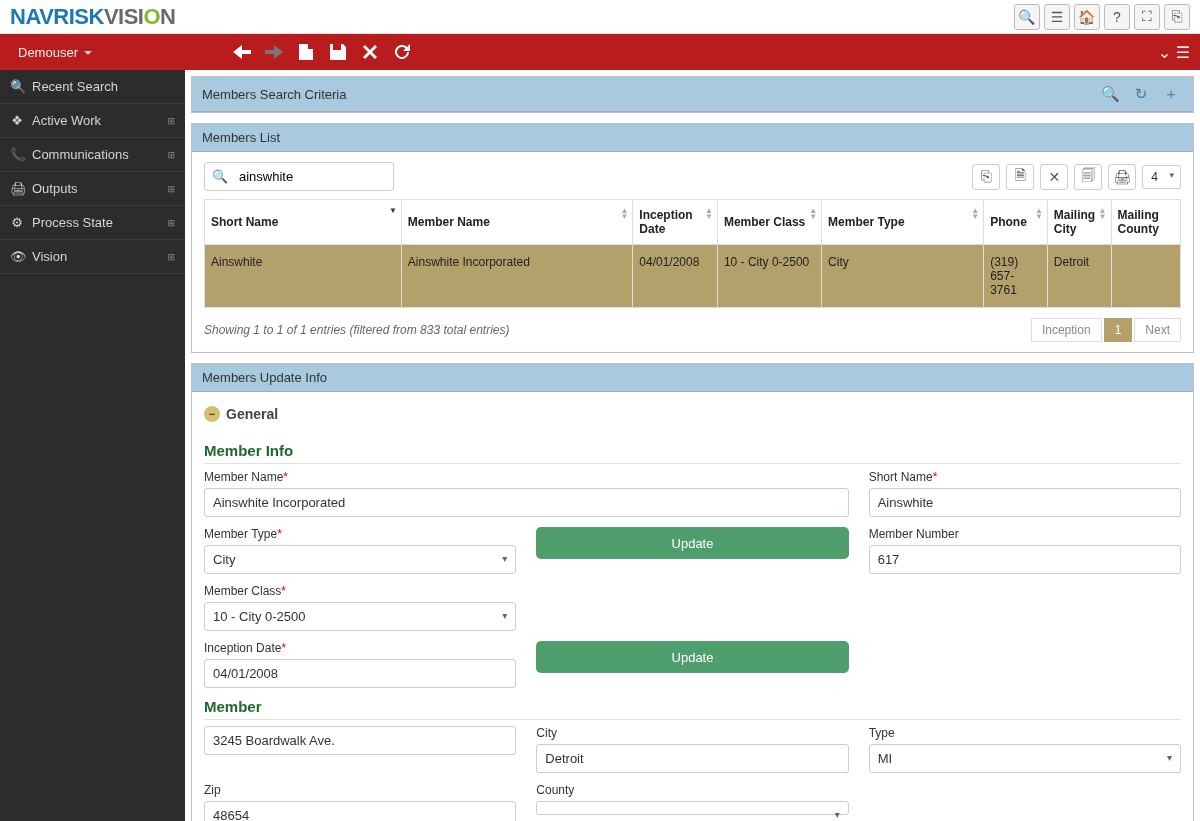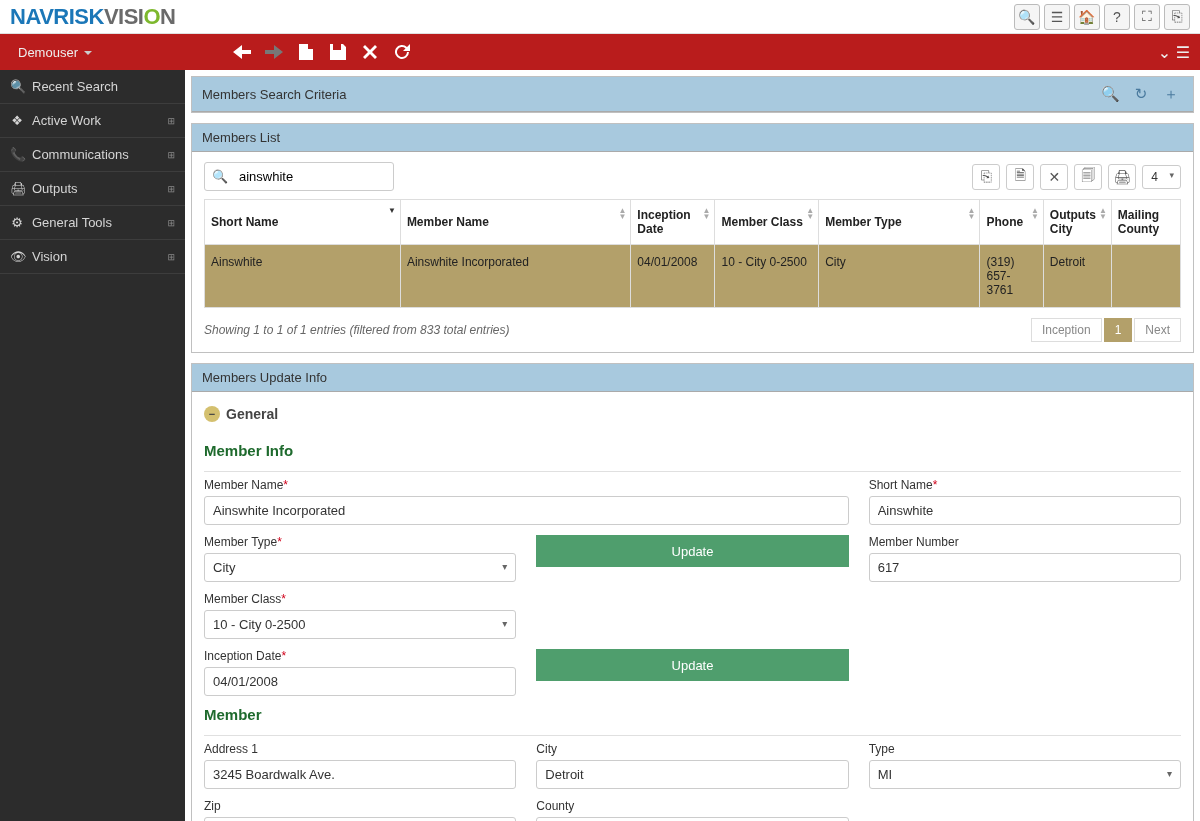--- a/index.html
+++ b/index.html
@@ -52,31 +52,31 @@
 table.grid td { padding: 10px 6px; border-right: 1px solid #ddd; border-bottom: 1px solid #ddd; vertical-align: top; }
 tr.selected td { background: #b3a06a; color: #222; }
 
 .table-footer { display: flex; justify-content: space-between; align-items: center; padding: 10px 0 0 0; font-size: 12px; color: #666; font-style: italic; }
 .pager { display: flex; gap: 2px; font-style: normal; }
 .pg-btn { border: 1px solid #ddd; padding: 4px 10px; font-size: 12px; color: #888; cursor: pointer; background: #fff; }
 .pg-btn.active { background: #b3a06a; color: #fff; border-color: #b3a06a; }
 
 .collapse-row { display: flex; align-items: center; gap: 6px; padding: 4px 0 10px 0; font-size: 14px; font-weight: 600; color: #444; }
 .collapse-icon { width: 16px; height: 16px; border-radius: 50%; background: #d4c06f; display: flex; align-items: center; justify-content: center; font-size: 11px; color: #444; cursor: pointer; }
-.section-title { color: #1e6a2d; font-weight: 700; font-size: 15px; margin: 10px 0 6px 0; border-bottom: 1px solid #e0e0e0; padding-bottom: 12px; }
+.section-title { color: #1e6a2d; font-weight: 700; font-size: 15px; margin: 10px 0 6px 0; border-bottom: 1px solid #e0e0e0; padding-bottom: 4px; }
 
 .form-grid { display: grid; grid-template-columns: 1fr 1fr 1fr; gap: 10px 20px; }
 .fg-span2 { grid-column: span 2; }
 .form-field { display: flex; flex-direction: column; }
 .ff-label { font-size: 12px; color: #333; margin-bottom: 4px; }
 .req { color: #d0021b; }
 .ff-input, .ff-select { border: 1px solid #ccc; border-radius: 3px; padding: 6px 8px; font-size: 13px; background: #fff; color: #333; }
 .ff-select { position: relative; padding-right: 26px; cursor: pointer; }
 .ff-select:after { content: "▾"; position: absolute; right: 8px; top: 7px; font-size: 10px; color: #666; }
-.update-btn { background: #4f9e6d; color: #fff; border: none; border-radius: 0; padding: 8px 0; font-size: 13px; cursor: pointer; text-align: center; width: 100%; align-self: flex-end; height: 32px; }
+.update-btn { background: #4f9e6d; color: #fff; border: none; border-radius: 5px; padding: 8px 0; font-size: 13px; cursor: pointer; text-align: center; width: 100%; align-self: flex-end; height: 32px; }
 .update-wrap { display: flex; align-items: flex-end; }
 </style>
 </head>
 <body>
 
 <div class="top-header">
   <div class="logo">
     <span class="nav">NAV</span>
     <span class="risk">RISK</span>
     <span class="vision">
@@ -158,21 +158,21 @@
     <div class="sb-item">
       <span class="sb-left">
           <span class="sb-icon">🖨</span>
           <span>Outputs</span>
         </span>
       <span class="sb-expand">⊞</span>
     </div>
     <div class="sb-item">
       <span class="sb-left">
           <span class="sb-icon">⚙</span>
-          <span>General Tools</span>
+          <span>Process State</span>
         </span>
       <span class="sb-expand">⊞</span>
     </div>
     <div class="sb-item">
       <span class="sb-left">
           <span class="sb-icon">👁</span>
           <span>Vision</span>
         </span>
       <span class="sb-expand">⊞</span>
     </div>
@@ -213,21 +213,21 @@
 
         <table class="grid">
           <thead>
             <tr>
               <th style="width:170px;"><span>Short Name</span><span class="sort sort-active">▼</span></th>
               <th style="width:200px;"><span>Member Name</span><span class="sort">▲<br>▼</span></th>
               <th style="width:70px;"><span>Inception Date</span><span class="sort">▲<br>▼</span></th>
               <th style="width:90px;"><span>Member Class</span><span class="sort">▲<br>▼</span></th>
               <th style="width:140px;"><span>Member Type</span><span class="sort">▲<br>▼</span></th>
               <th style="width:55px;"><span>Phone</span><span class="sort">▲<br>▼</span></th>
-              <th style="width:55px;"><span>Outputs City</span><span class="sort">▲<br>▼</span></th>
+              <th style="width:55px;"><span>Mailing City</span><span class="sort">▲<br>▼</span></th>
               <th style="width:60px;"><span>Mailing County</span></th>
             </tr>
           </thead>
           <tbody>
             <tr class="selected">
               <td>Ainswhite</td>
               <td>Ainswhite Incorporated</td>
               <td>04/01/2008</td>
               <td>10 - City 0-2500</td>
               <td>City</td>
@@ -297,21 +297,20 @@
           <div class="form-field update-wrap">
             <button class="update-btn">Update</button>
           </div>
           <div class="form-field"></div>
         </div>
 
         <div class="section-title">Member</div>
 
         <div class="form-grid">
           <div class="form-field">
-            <span class="ff-label">Address 1</span>
             <input class="ff-input" type="text" value="3245 Boardwalk Ave." style="">
           </div>
           <div class="form-field">
             <span class="ff-label">City</span>
             <input class="ff-input" type="text" value="Detroit" style="">
           </div>
 
           <div class="form-field">
             <span class="ff-label">Type</span>
             <div class="ff-select"><span>MI</span></div>

